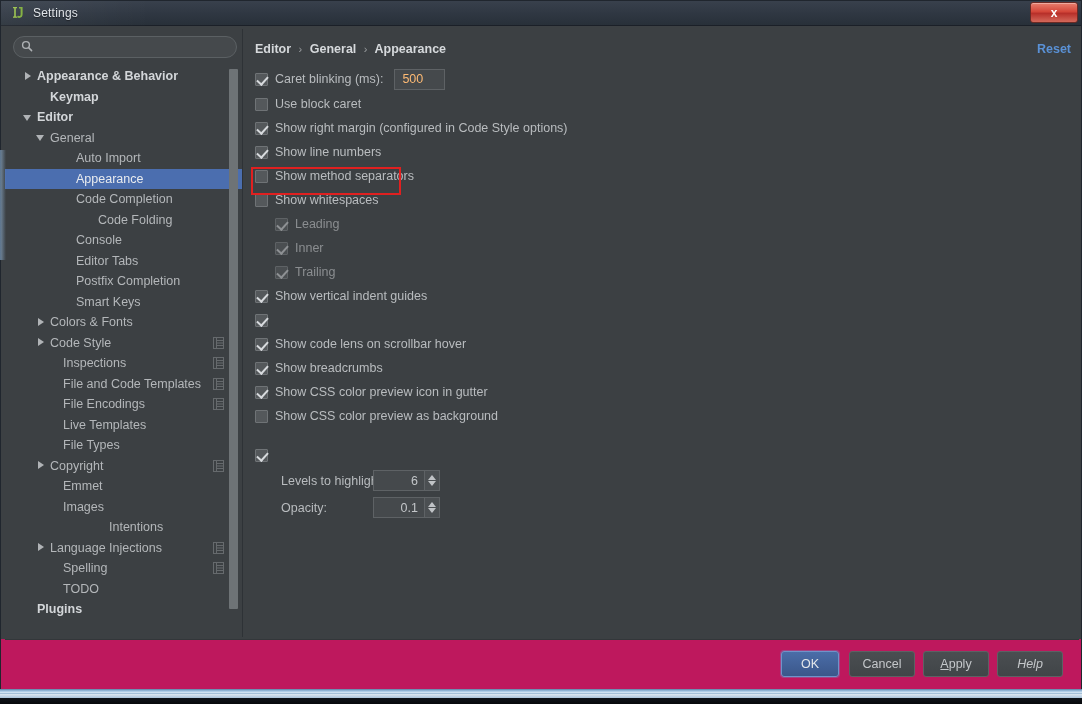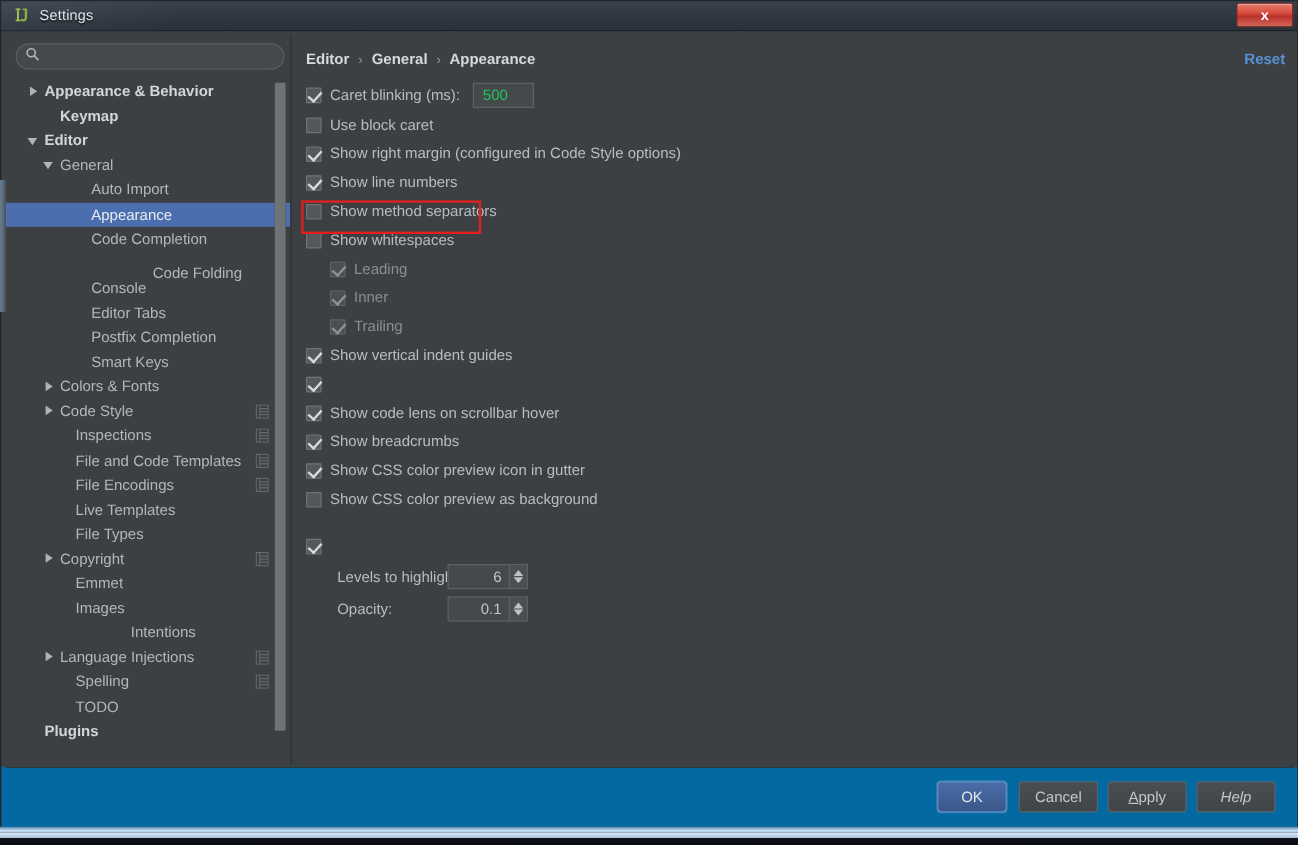--- a/index.html
+++ b/index.html
@@ -177,21 +177,21 @@
     content: ''; position: absolute; left: 3px; top: 0px;
     width: 5px; height: 9px; border: solid #d7dadd;
     border-width: 0 2px 2px 0; transform: rotate(42deg);
   }
   .cb.dimmed { border-color: #5e6265; background: #4a4e51; }
   .cb.dimmed.checked::after { border-color: #8e9194; }
   .cb-label { margin-left: 7px; }
 
   .txtbox {
     height: 21px; background: #45494c; border: 1px solid #5e6265;
-    color: #22c55e; font-size: 12.5px; display: flex; align-items: center;
+    color: #fdba74; font-size: 12.5px; display: flex; align-items: center;
     padding: 0 7px; font-family: "Liberation Sans", sans-serif;
   }
 
   .spin-wrap {
     display: flex; align-items: stretch; height: 21px;
     border: 1px solid #5e6265; background: #45494c;
   }
   .spin-val {
     width: 50px; text-align: right; color: #c3c6c9; font-size: 12.5px;
     display: flex; align-items: center; justify-content: flex-end; padding-right: 6px;
@@ -217,21 +217,21 @@
 
   
   #redbox {
     position: absolute; left: 250px; top: 141px; width: 150px; height: 28px;
     border: 2.5px solid #e02020; pointer-events: none; z-index: 30;
   }
 
   
   #bottom-bar {
     position: absolute; left: 0; bottom: 0; width: 1082px; height: 55px;
-    background: #0369a1;
+    background: #be185d;
   }
   #bottom-sep {
     position: absolute; left: 4px; top: 0; right: 4px; height: 1px; background: #33373a;
   }
   .dlg-btn {
     position: absolute; top: 12px; height: 26px;
     border-radius: 3px; display: flex; align-items: center; justify-content: center;
     font-size: 12.5px; color: #c4c7ca; cursor: pointer;
     background: linear-gradient(180deg,#4a4e51,#414548);
     border: 1px solid #5d6164;
@@ -320,21 +320,21 @@
             <span class="tree-label">Auto Import</span>
           </div>
           <div class="tree-row sel" style="padding-left: 57px;">
             <span class="tw"></span>
             <span class="tree-label">Appearance</span>
           </div>
           <div class="tree-row" style="padding-left: 57px;">
             <span class="tw"></span>
             <span class="tree-label">Code Completion</span>
           </div>
-          <div class="tree-row" style="padding-left: 79px; flex-direction: column;">
+          <div class="tree-row" style="padding-left: 79px;">
             <span class="tw"></span>
             <span class="tree-label">Code Folding</span>
           </div>
           <div class="tree-row" style="padding-left: 57px; text-align: right;">
             <span class="tw"></span>
             <span class="tree-label">Console</span>
           </div>
           <div class="tree-row" style="padding-left: 57px;">
             <span class="tw"></span>
             <span class="tree-label">Editor Tabs</span>

